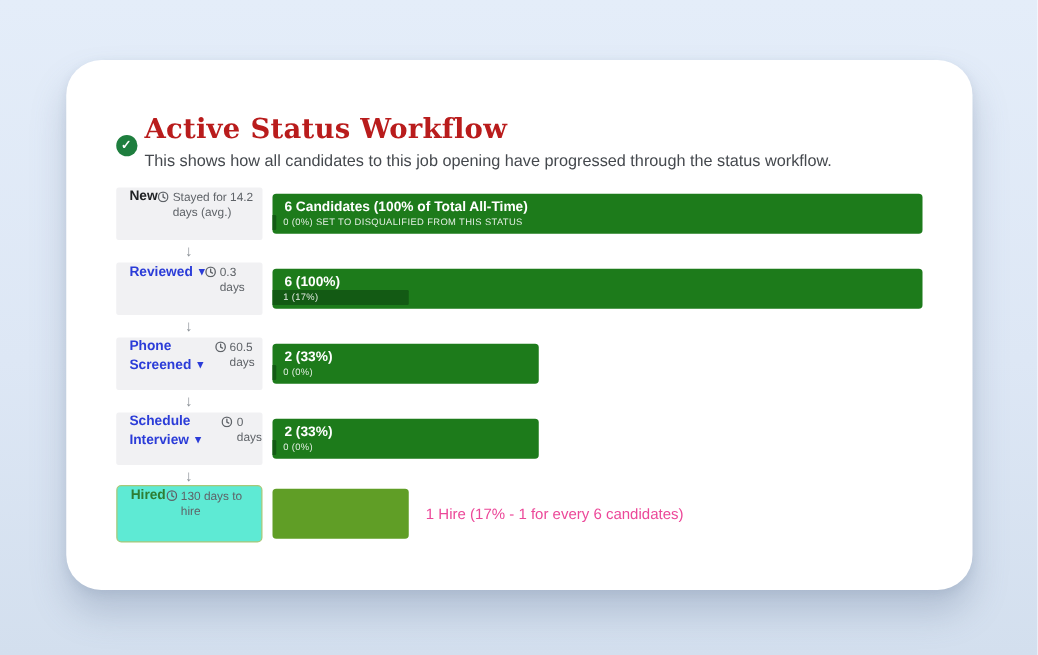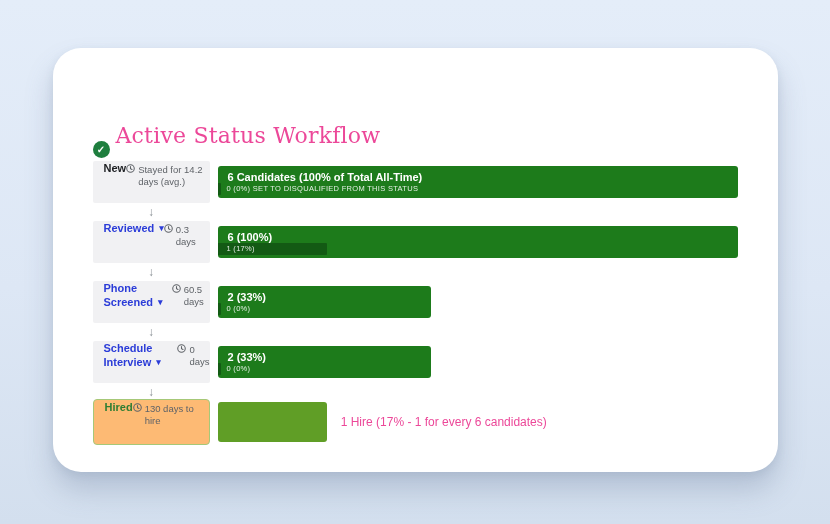--- a/index.html
+++ b/index.html
@@ -19,36 +19,36 @@
   
   .header { position: relative; margin-left: 23px; }
   .check-badge {
     position: absolute; left: -23px; top: 18px;
     width: 17px; height: 17px; border-radius: 50%;
     background: #1e7e3e; color: #ffffff;
     font-size: 10px; line-height: 17px; text-align: center; font-weight: bold;
   }
   .title {
     font-family: "DejaVu Serif", "Liberation Serif", serif;
-    font-size: 22px; line-height: 26px; font-weight: 400;
-    color: #ec4899; letter-spacing: 0.2px; margin-top: 33px;
+    font-size: 22px; line-height: 26px; font-weight: 700;
+    color: #b91c1c; letter-spacing: 0.2px;
   }
   .desc { font-size: 13px; line-height: 18px; color: #45494e; margin-top: 4px; }
   
   .rows { margin-top: 12px; }
   .row { display: flex; align-items: stretch; }
   .status-box {
     width: 117px; min-width: 117px; height: 42px;
     background: #f1f1f3; border-radius: 2px;
     display: flex; flex-direction: row; justify-content: center;
     padding-left: 11px;
   }
   .status-box-hired {
     height: 46px;
-    background: #fdba74;
+    background: #5eead4;
     border: 1px solid #a6c878; border-radius: 4px;
   }
   .status-label { font-size: 11px; font-weight: 700; line-height: 14px; }
   .status-text { color: #202225; }
   .status-text.green { color: #2e7d33; }
   .status-link { color: #2b3cd8; cursor: pointer; }
   .caret { font-size: 9px; margin-left: 5px; color: #2b3cd8; vertical-align: 1px; }
   .status-meta {
     display: flex; align-items: flex-start; gap: 3px;
     font-size: 9.5px; color: #5f6368; margin-top: 3px; line-height: 12px;
@@ -84,20 +84,21 @@
   }
   .row-hired { margin-top: -2px; }
 </style>
 </head>
 <body>
 
 <div class="card">
   <div class="header">
     <div class="check-badge">✓</div>
     <h1 class="title">Active Status Workflow</h1>
+    <p class="desc">This shows how all candidates to this job opening have progressed through the status workflow.</p>
   </div>
   <div class="rows" id="rows">
       <div class="row">
         <div class="status-box">
           <div class="status-label"><span class="status-text">New</span></div>
           <div class="status-meta">
             <svg class="clock" width="9" height="9" viewBox="0 0 12 12">
               <circle cx="6" cy="6" r="5" fill="none" stroke="#5f6368" stroke-width="1.4"></circle>
               <path d="M6 3.2V6.2l2 1.1" fill="none" stroke="#5f6368" stroke-width="1.4" stroke-linecap="round"></path>
             </svg>

